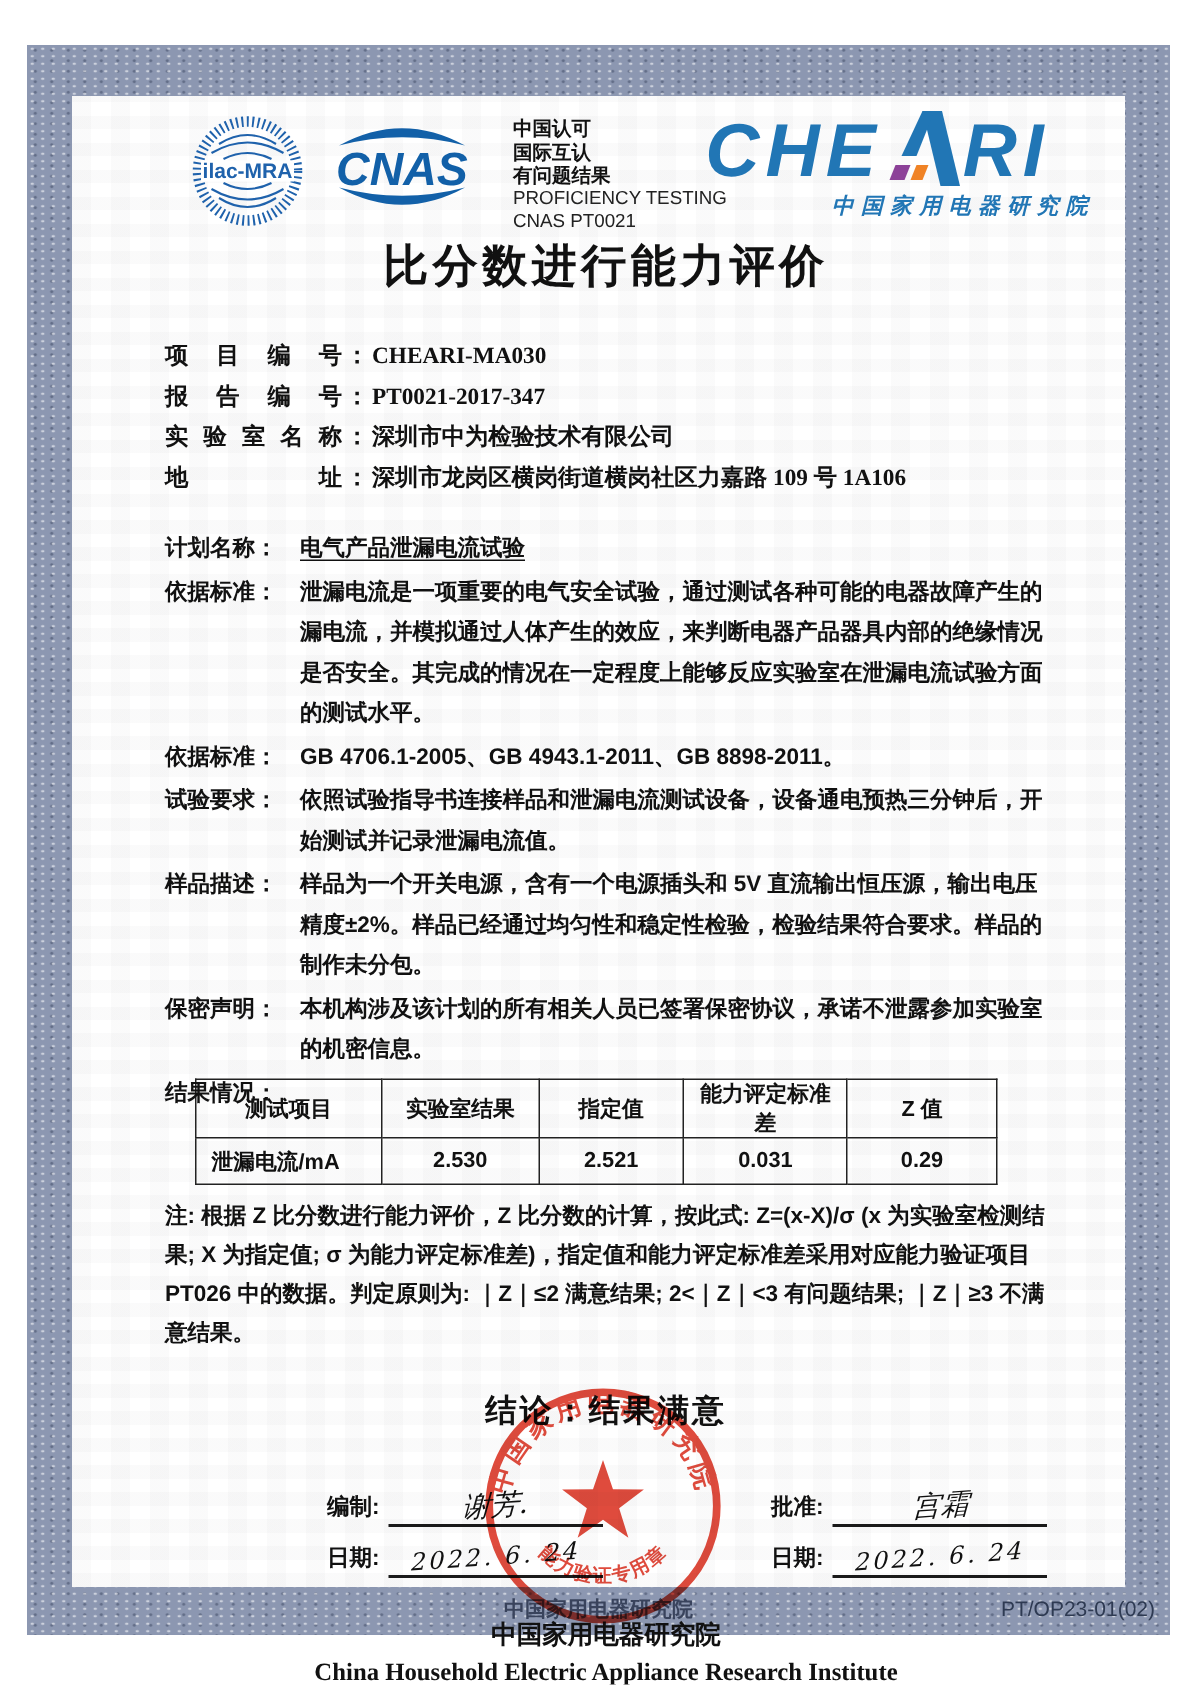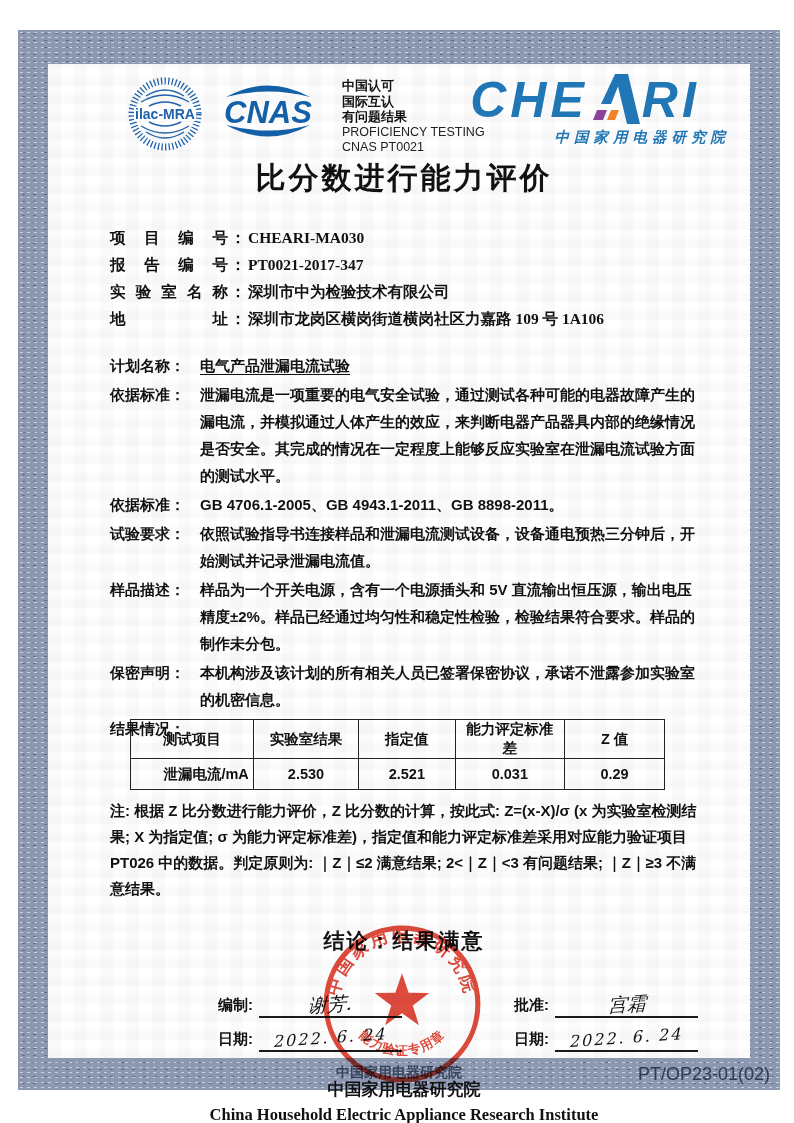--- a/index.html
+++ b/index.html
@@ -45,38 +45,38 @@
   .info-value{font-family:"Liberation Serif","DejaVu Serif",serif;}
   .sections{margin-top:20px;}
   .section{position:relative;padding-left:90px;font-size:15px;font-weight:bold;line-height:27px;margin-bottom:2px;}
   .sec-label{position:absolute;left:0;top:0;}
   .sec-text.u{text-decoration:underline;text-underline-offset:3px;}
   
   .rtable{border-collapse:collapse;margin:6px 0 0 20px;width:535px;border-radius:15px;}
   .rtable th,.rtable td{border:1.5px solid #222;font-size:14.5px;padding:0 4px;}
   .rtable th{height:36px;font-weight:bold;text-align:center;}
   .rtable td{height:30px;text-align:center;font-weight:bold;}
-  .rtable td.first{text-align:right;padding-left:0;}
+  .rtable td.first{text-align:left;padding-left:10px;}
   .note{margin-top:8px;font-size:15px;font-weight:bold;line-height:26px;}
   .conclusion{margin-top:24px;text-align:center;font-size:21px;font-weight:bold;letter-spacing:2px;line-height:30px;}
   
   .sig-row{margin-top:34px;display:flex;padding-left:108px;gap:112px;}
   .sig-col{width:215px;}
   .sig-line-row{display:flex;align-items:flex-end;line-height:26px;margin-bottom:6px;}
   .sig-label{font-size:15px;font-weight:bold;white-space:nowrap;margin-right:6px;}
   .sig-line{display:inline-block;flex:1;border-bottom:2px solid #1a1a1a;text-align:center;height:26px;}
   .handw{display:inline-block;font-family:"DejaVu Serif","Liberation Serif",serif;font-style:italic;
          font-size:19px;transform:rotate(-4deg) skewX(-6deg);position:relative;top:1px;}
   .handw.date{font-size:16px;letter-spacing:2px;}
   
   .f-org{margin-top:20px;text-align:center;font-size:17px;font-weight:bold;line-height:24px;}
   .f-en{text-align:center;font-size:16.5px;font-weight:bold;line-height:26px;font-family:"Liberation Serif","DejaVu Serif",serif;}
   .bottom-bar{position:absolute;left:0;right:0;bottom:0;height:32px;}
   .bar-center{position:absolute;left:0;right:0;top:6px;text-align:center;font-size:14px;color:#39435c;font-weight:bold;}
-  .bar-right{position:absolute;right:10px;top:6px;font-size:18px;color:#2e3a52;}
+  .bar-right{position:absolute;right:10px;top:6px;font-size:14px;color:#2e3a52;}
   
   .stamp{position:absolute;left:320px;top:922px;width:164px;height:164px;z-index:9;
          mix-blend-mode:multiply;opacity:.92;}
 </style>
 </head>
 <body>
 
 <div class="frame">
   <div class="paper">
 

